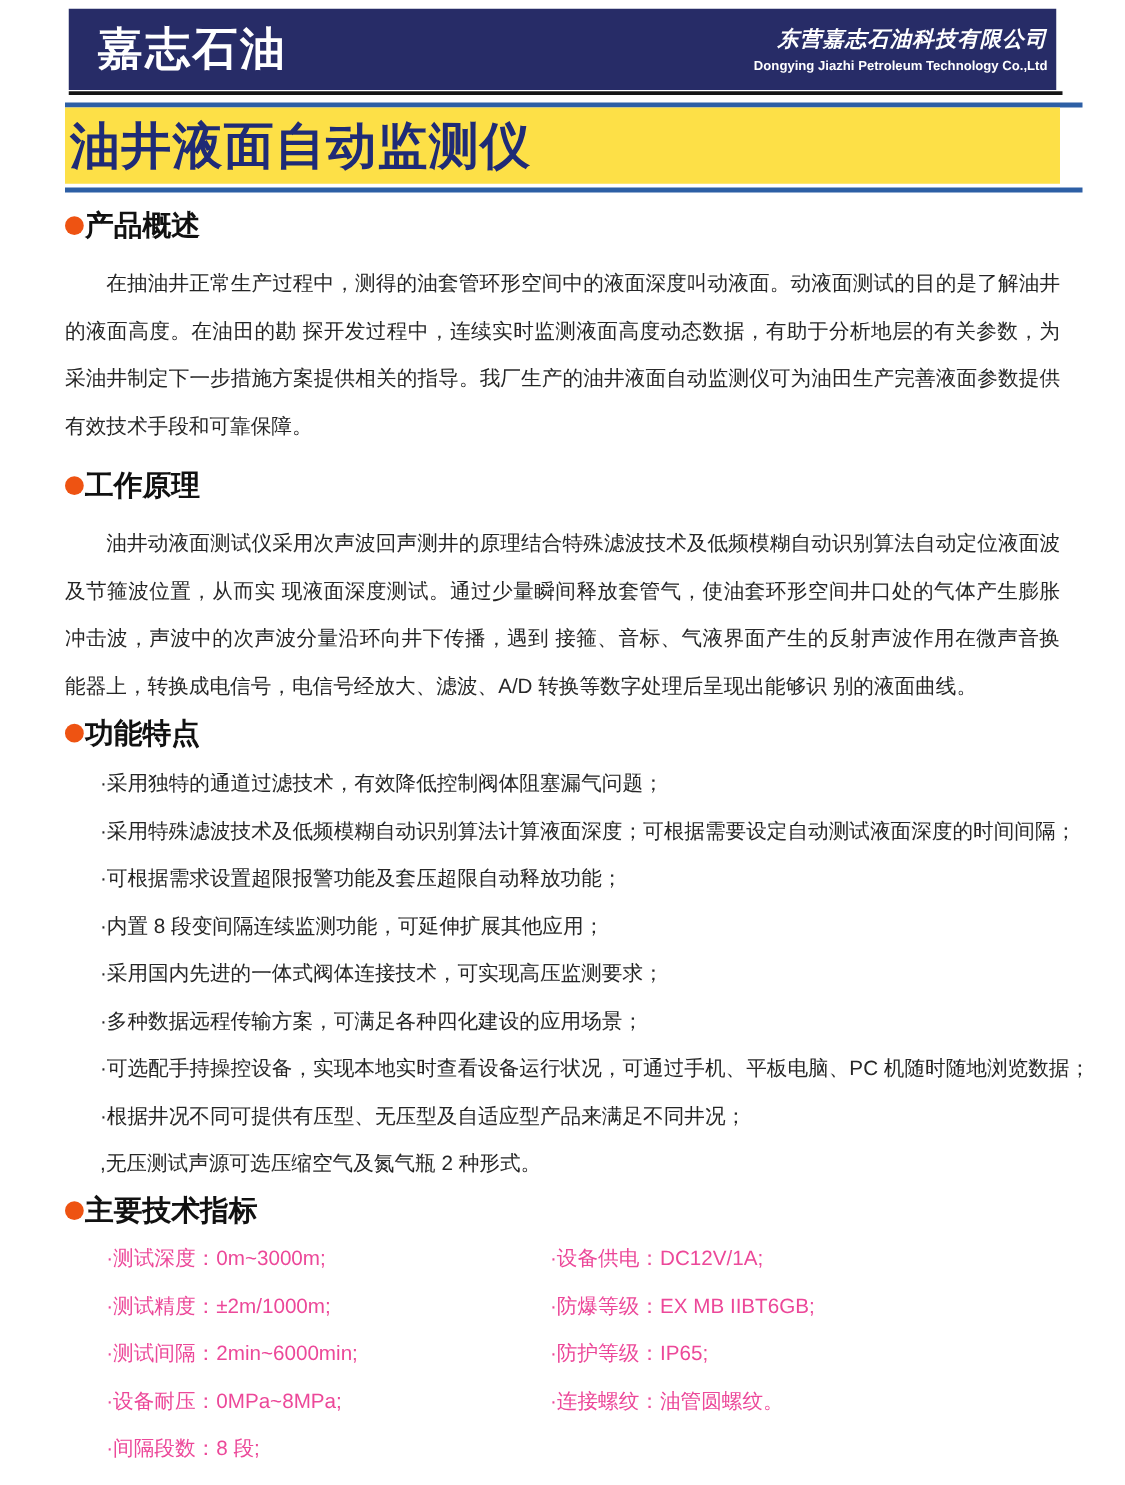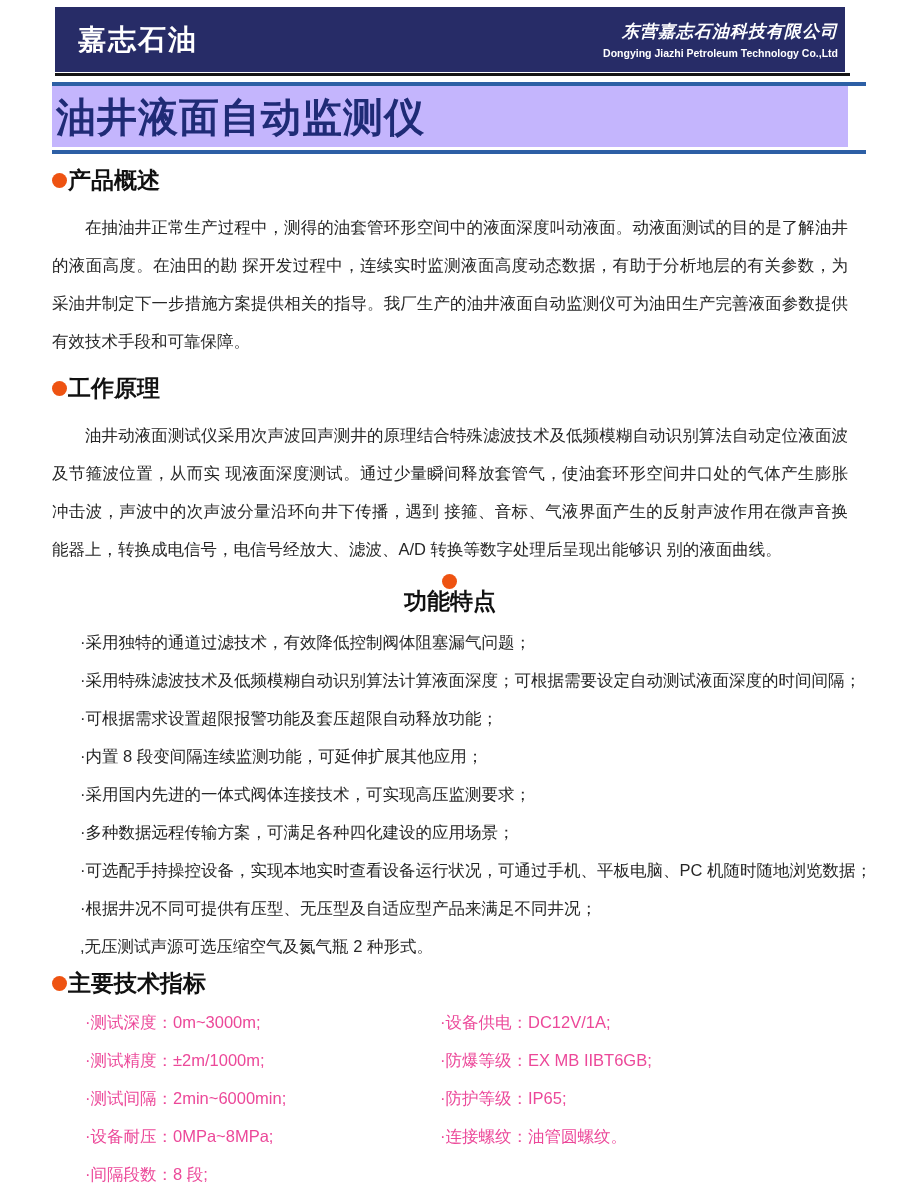--- a/index.html
+++ b/index.html
@@ -18,21 +18,21 @@
     margin:7px 55px 0 55px;
     height:65px;
     background:#272c67;
     display:flex;
     justify-content:space-between;
     align-items:center;
     padding:0 7px 0 23px;
   }
   .logo-text {
     color:#ffffff;
-    font-size:28px;
+    font-size:36px;
     font-weight:bold;
     letter-spacing:2px;
   }
   .company-block { text-align:right; color:#ffffff; }
   .company-cn { font-size:17px; font-weight:bold; letter-spacing:1px;font-style:italic; }
   .company-en { font-size:10.5px; font-weight:bold; margin-top:4px; }
   .header-underline {
     height:3px; background:#151515;
     margin:1px 50px 0 55px;
   }
@@ -40,42 +40,42 @@
   
   .rule {
     height:4px; background:#2d5fa5;
     margin:0 34px 0 52px;
   }
   .rule-top { margin-top:6px; }
   .rule-bottom { margin-top:3px; }
   .title-band {
     margin:0 52px;
     height:61px;
-    background:#c4b5fd;
+    background:#fde047;
     display:flex; align-items:center;
   }
   .page-title {
     font-size:40px;
     font-weight:bold;
     color:#1f2b76;
     padding-left:4px;
     letter-spacing:1px;
     line-height:1;
   }
 
   
   .content { padding:0 52px; }
   .section-heading {
     display:flex; align-items:center;
     font-size:23px; font-weight:bold; color:#111111;
     line-height:24px;
   }
   .h-overview  { margin-top:14px; }
   .h-principle { margin-top:16px; }
-  .h-features  { margin-top:6px;flex-direction:column; }
+  .h-features  { margin-top:6px; }
   .h-specs     { margin-top:6px; }
   .dot {
     width:15px; height:15px; border-radius:50%;
     background:#ee5312; flex:none; margin-right:1px;
   }
   p.body {
     font-size:16.5px;
     line-height:38px;
     text-indent:2em;
     text-align:justify;

